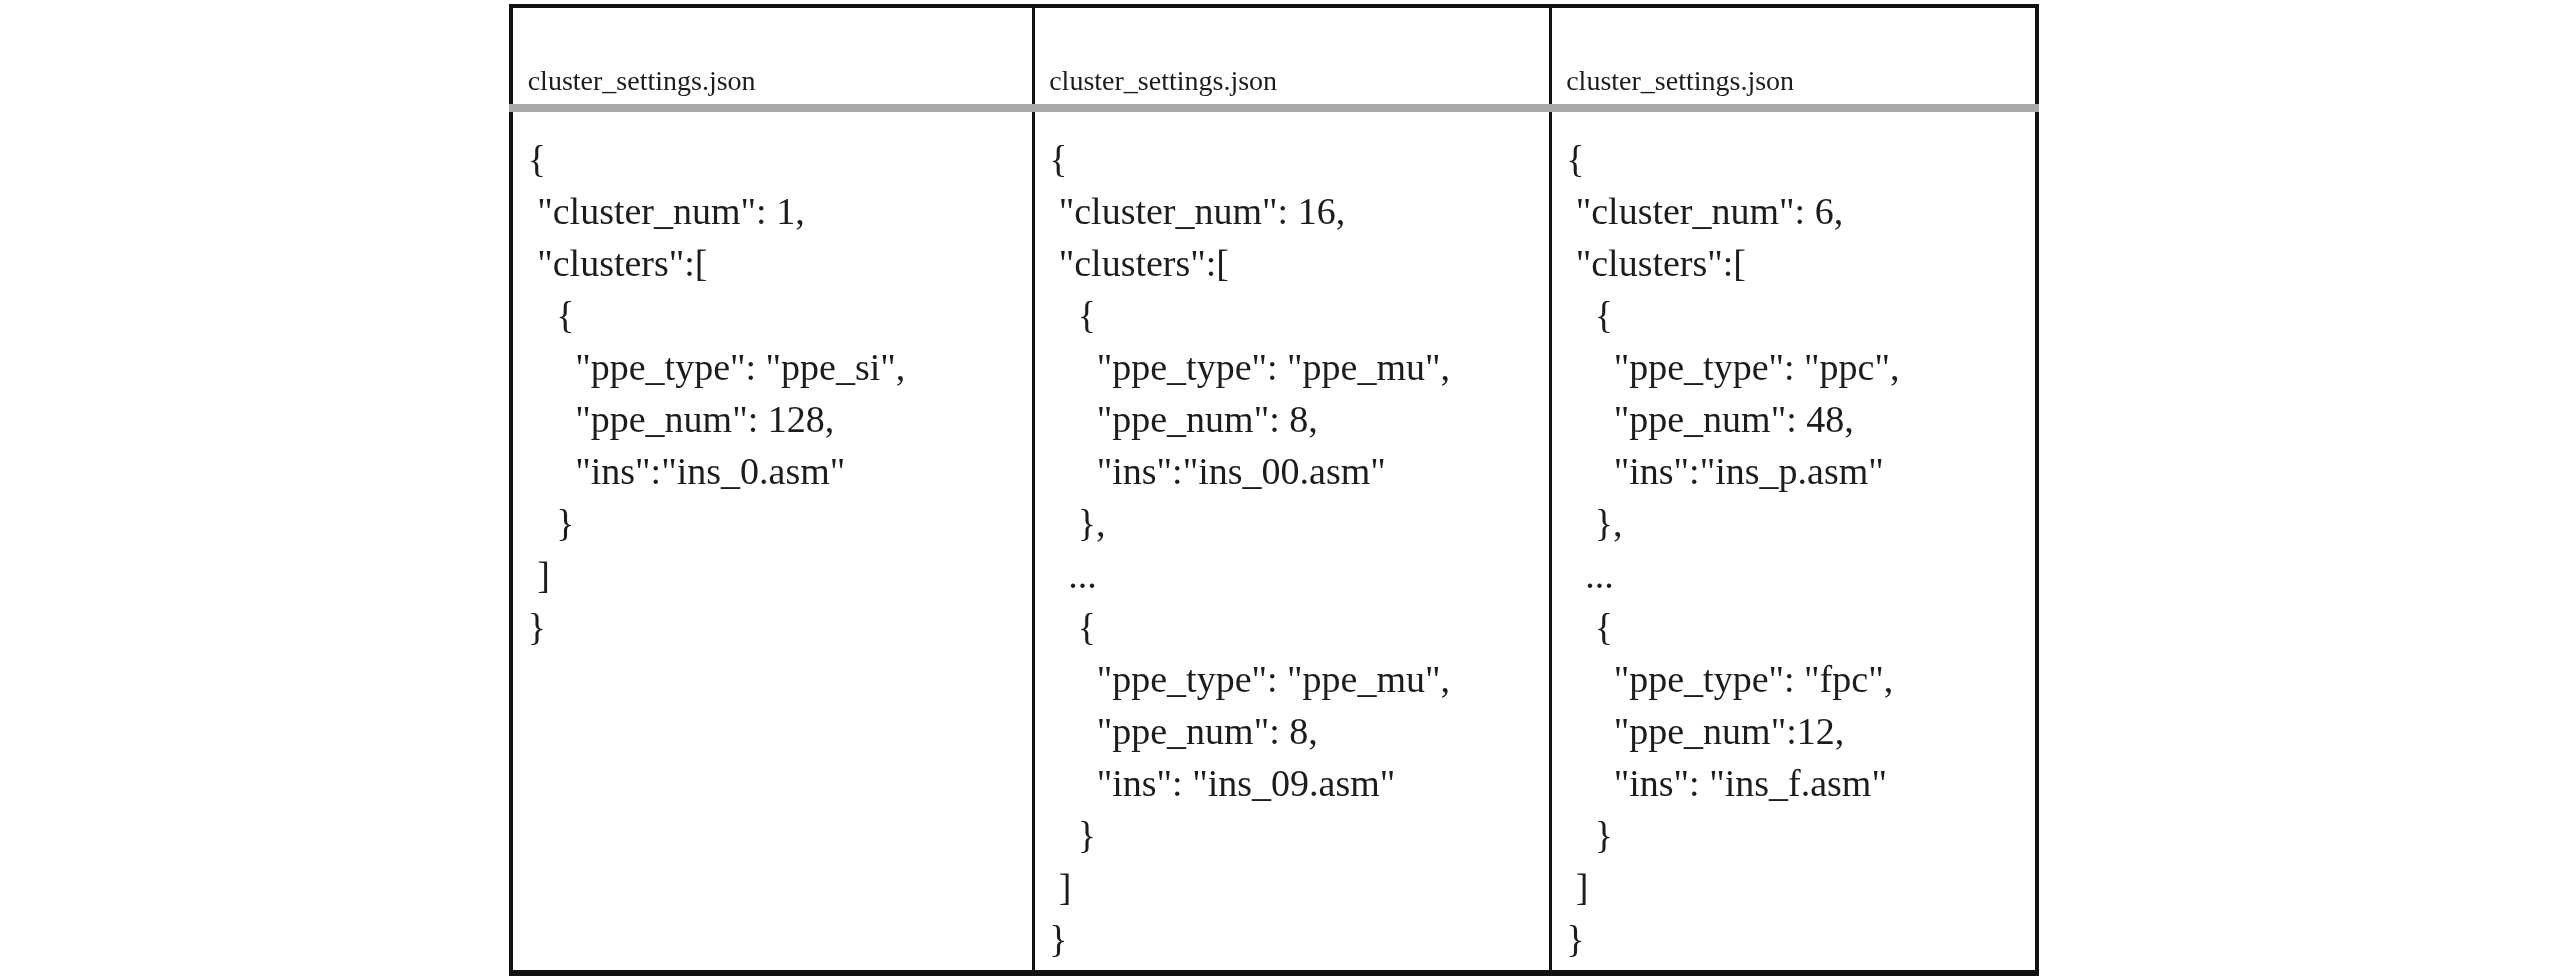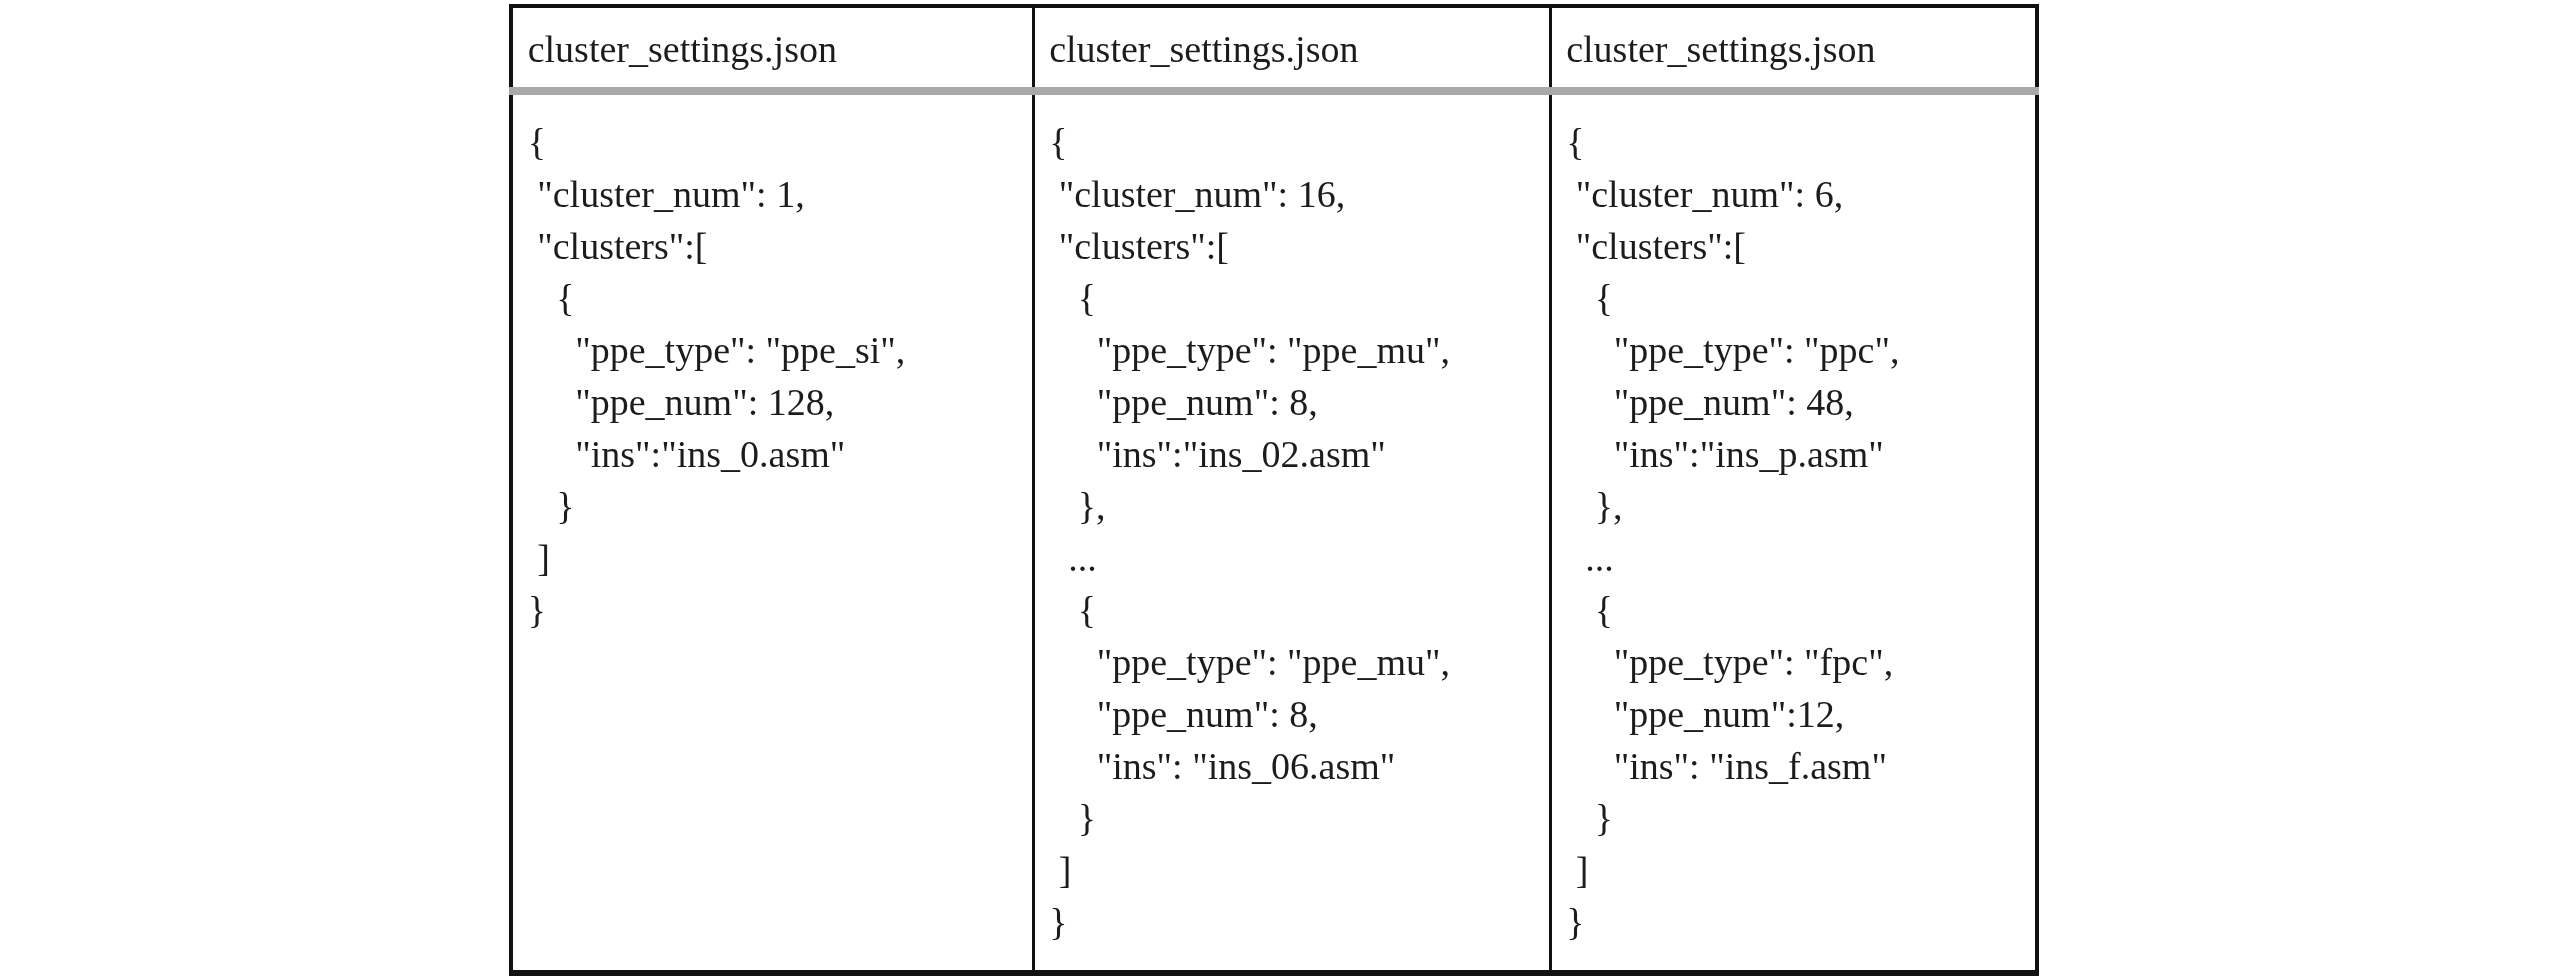--- a/index.html
+++ b/index.html
@@ -36,23 +36,24 @@
     padding:0;
   }
   table.fig th{
     height:79px;
     border-bottom:8.2px solid var(--header-divider);
   }
   .col-divider{border-right:3.3px solid var(--border-color);}
   .file-title{
     display:block;
     padding:18px 6.5px 0 14.7px;
-    font-size:38px;
+    font-size:28px;
     line-height:46px;
     white-space:nowrap;
+    margin-top:32px;
   }
   .code-block{
     padding:21px 4.9px 0 14.7px;
     font-size:38px;
     line-height:52px;
   }
   .code-line{
     white-space:pre;
     min-height:52px;
   }
@@ -98,27 +99,27 @@
             </div>
         </td>
         <td class="col-divider">
           <div class="code-block">
               <div class="code-line"><span>{</span></div>
               <div class="code-line"><span> "</span><span class="ital">cluster_num</span><span>": 16,</span></div>
               <div class="code-line"><span> "</span><span class="ital">clusters</span><span>":[</span></div>
               <div class="code-line"><span>   {</span></div>
               <div class="code-line"><span>     "</span><span class="ital">ppe_type</span><span>": "</span><span class="ital">ppe_mu</span><span>",</span></div>
               <div class="code-line"><span>     "</span><span class="ital">ppe_num</span><span>": 8,</span></div>
-              <div class="code-line"><span>     "</span><span class="ital">ins</span><span>":"</span><span class="ital">ins_</span><span>02.</span><span class="ital">asm</span><span>"</span></div>
+              <div class="code-line"><span>     "</span><span class="ital">ins</span><span>":"</span><span class="ital">ins_</span><span>00.</span><span class="ital">asm</span><span>"</span></div>
               <div class="code-line"><span>   },</span></div>
               <div class="code-line"><span>  ...</span></div>
               <div class="code-line"><span>   {</span></div>
               <div class="code-line"><span>     "</span><span class="ital">ppe_type</span><span>": "</span><span class="ital">ppe_mu</span><span>",</span></div>
               <div class="code-line"><span>     "</span><span class="ital">ppe_num</span><span>": 8,</span></div>
-              <div class="code-line"><span>     "</span><span class="ital">ins</span><span>": "</span><span class="ital">ins_</span><span>06.</span><span class="ital">asm</span><span>"</span></div>
+              <div class="code-line"><span>     "</span><span class="ital">ins</span><span>": "</span><span class="ital">ins_</span><span>09.</span><span class="ital">asm</span><span>"</span></div>
               <div class="code-line"><span>   }</span></div>
               <div class="code-line"><span> ]</span></div>
               <div class="code-line"><span>}</span></div>
             </div>
         </td>
         <td>
           <div class="code-block">
               <div class="code-line"><span>{</span></div>
               <div class="code-line"><span> "</span><span class="ital">cluster_num</span><span>": 6,</span></div>
               <div class="code-line"><span> "</span><span class="ital">clusters</span><span>":[</span></div>

